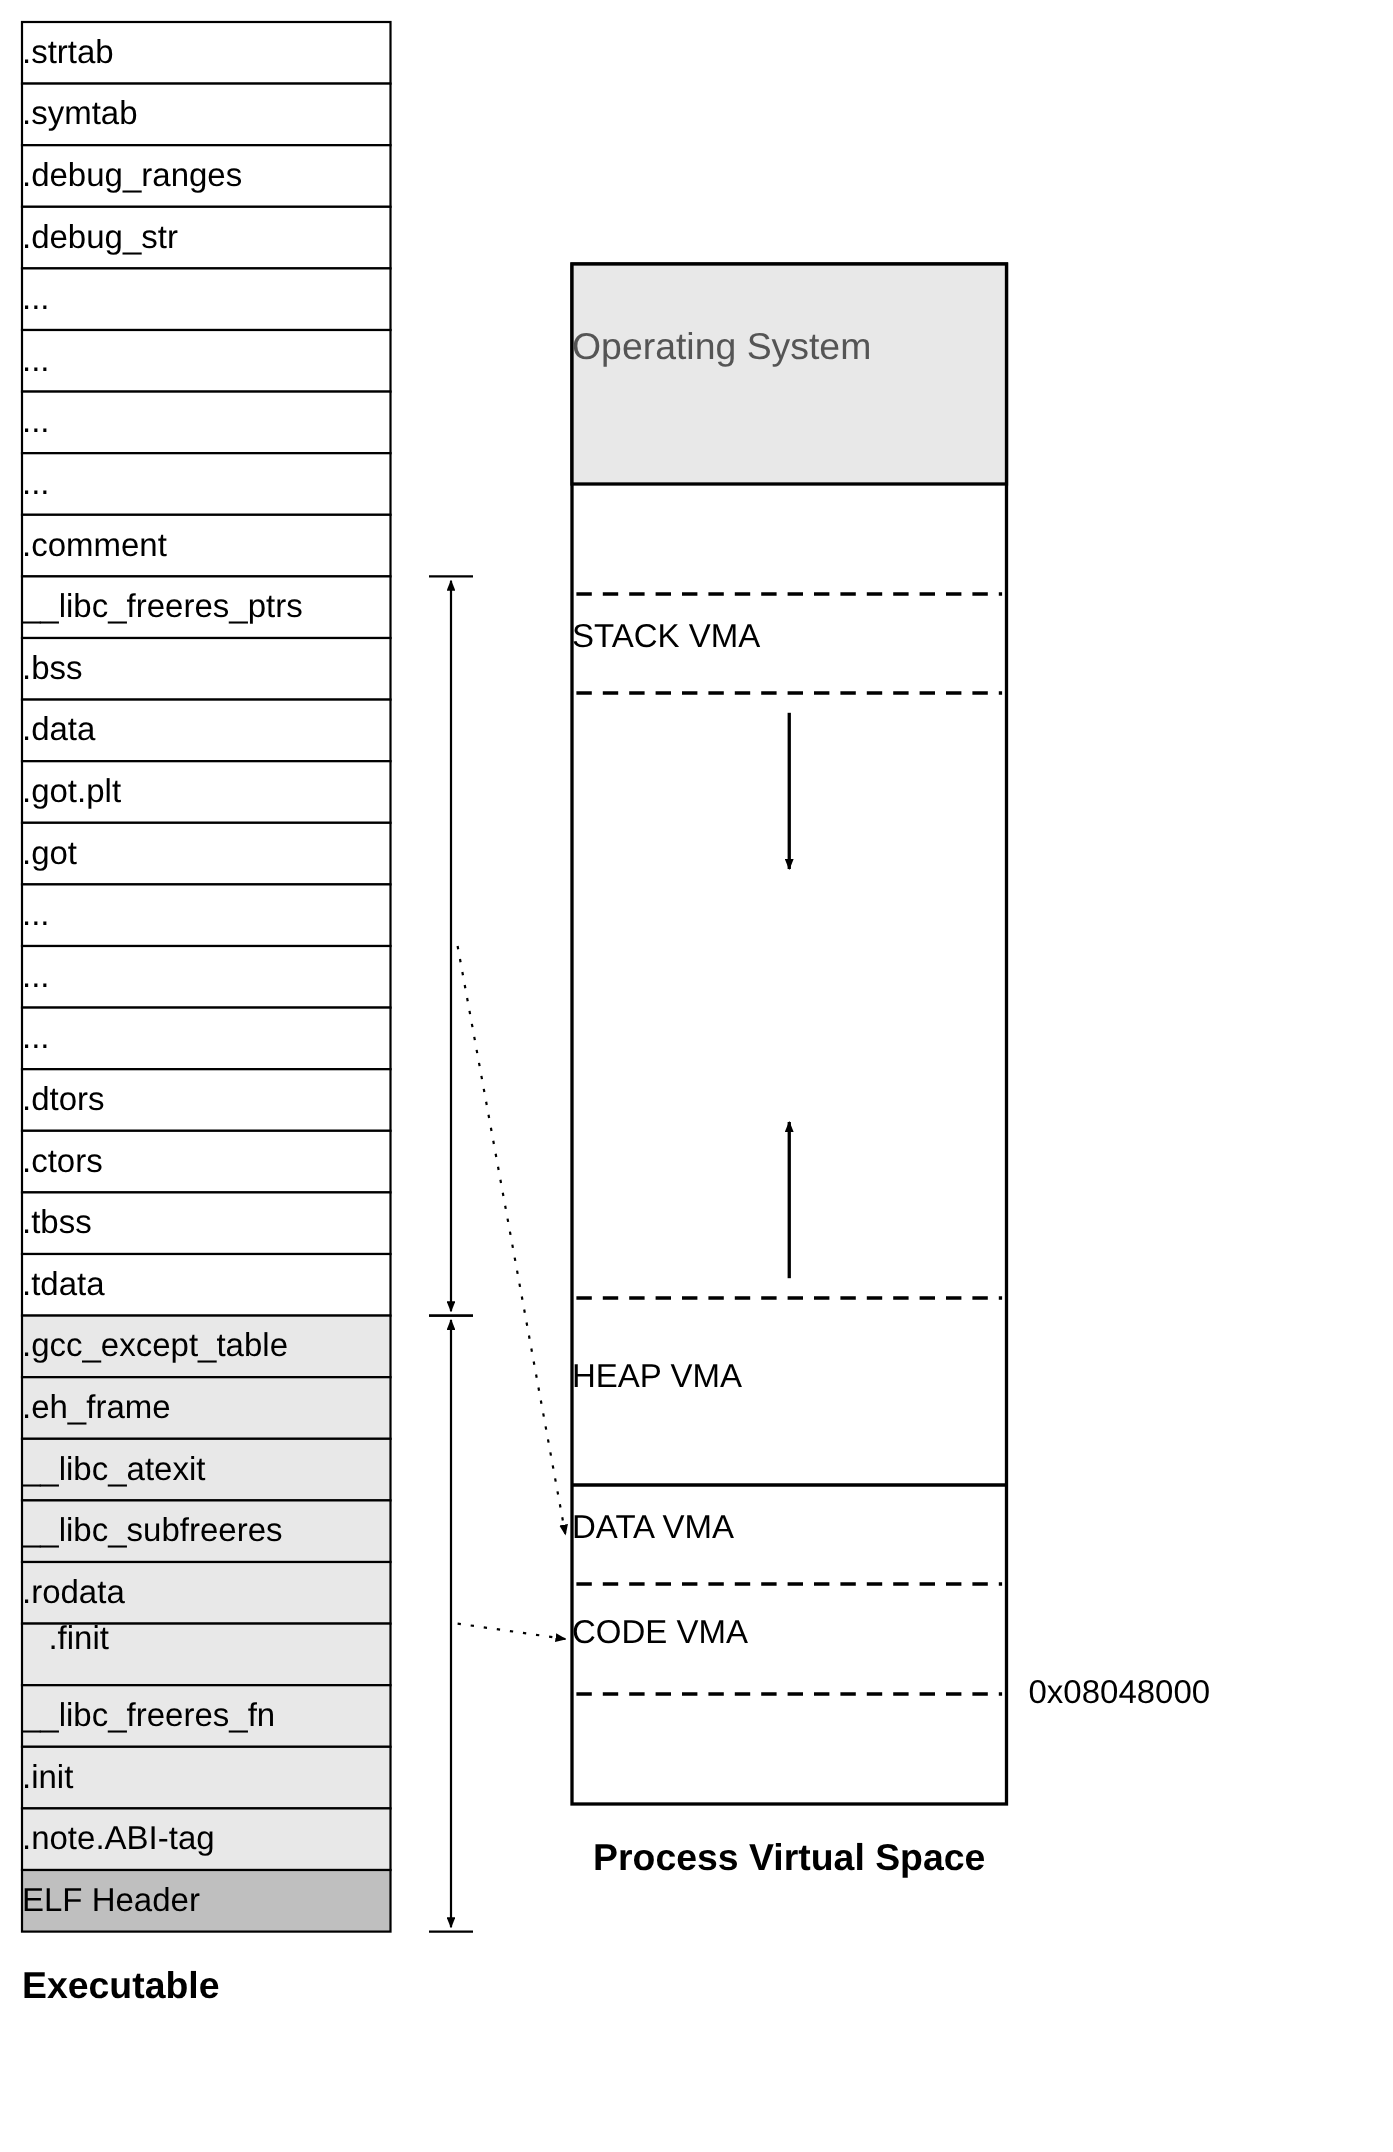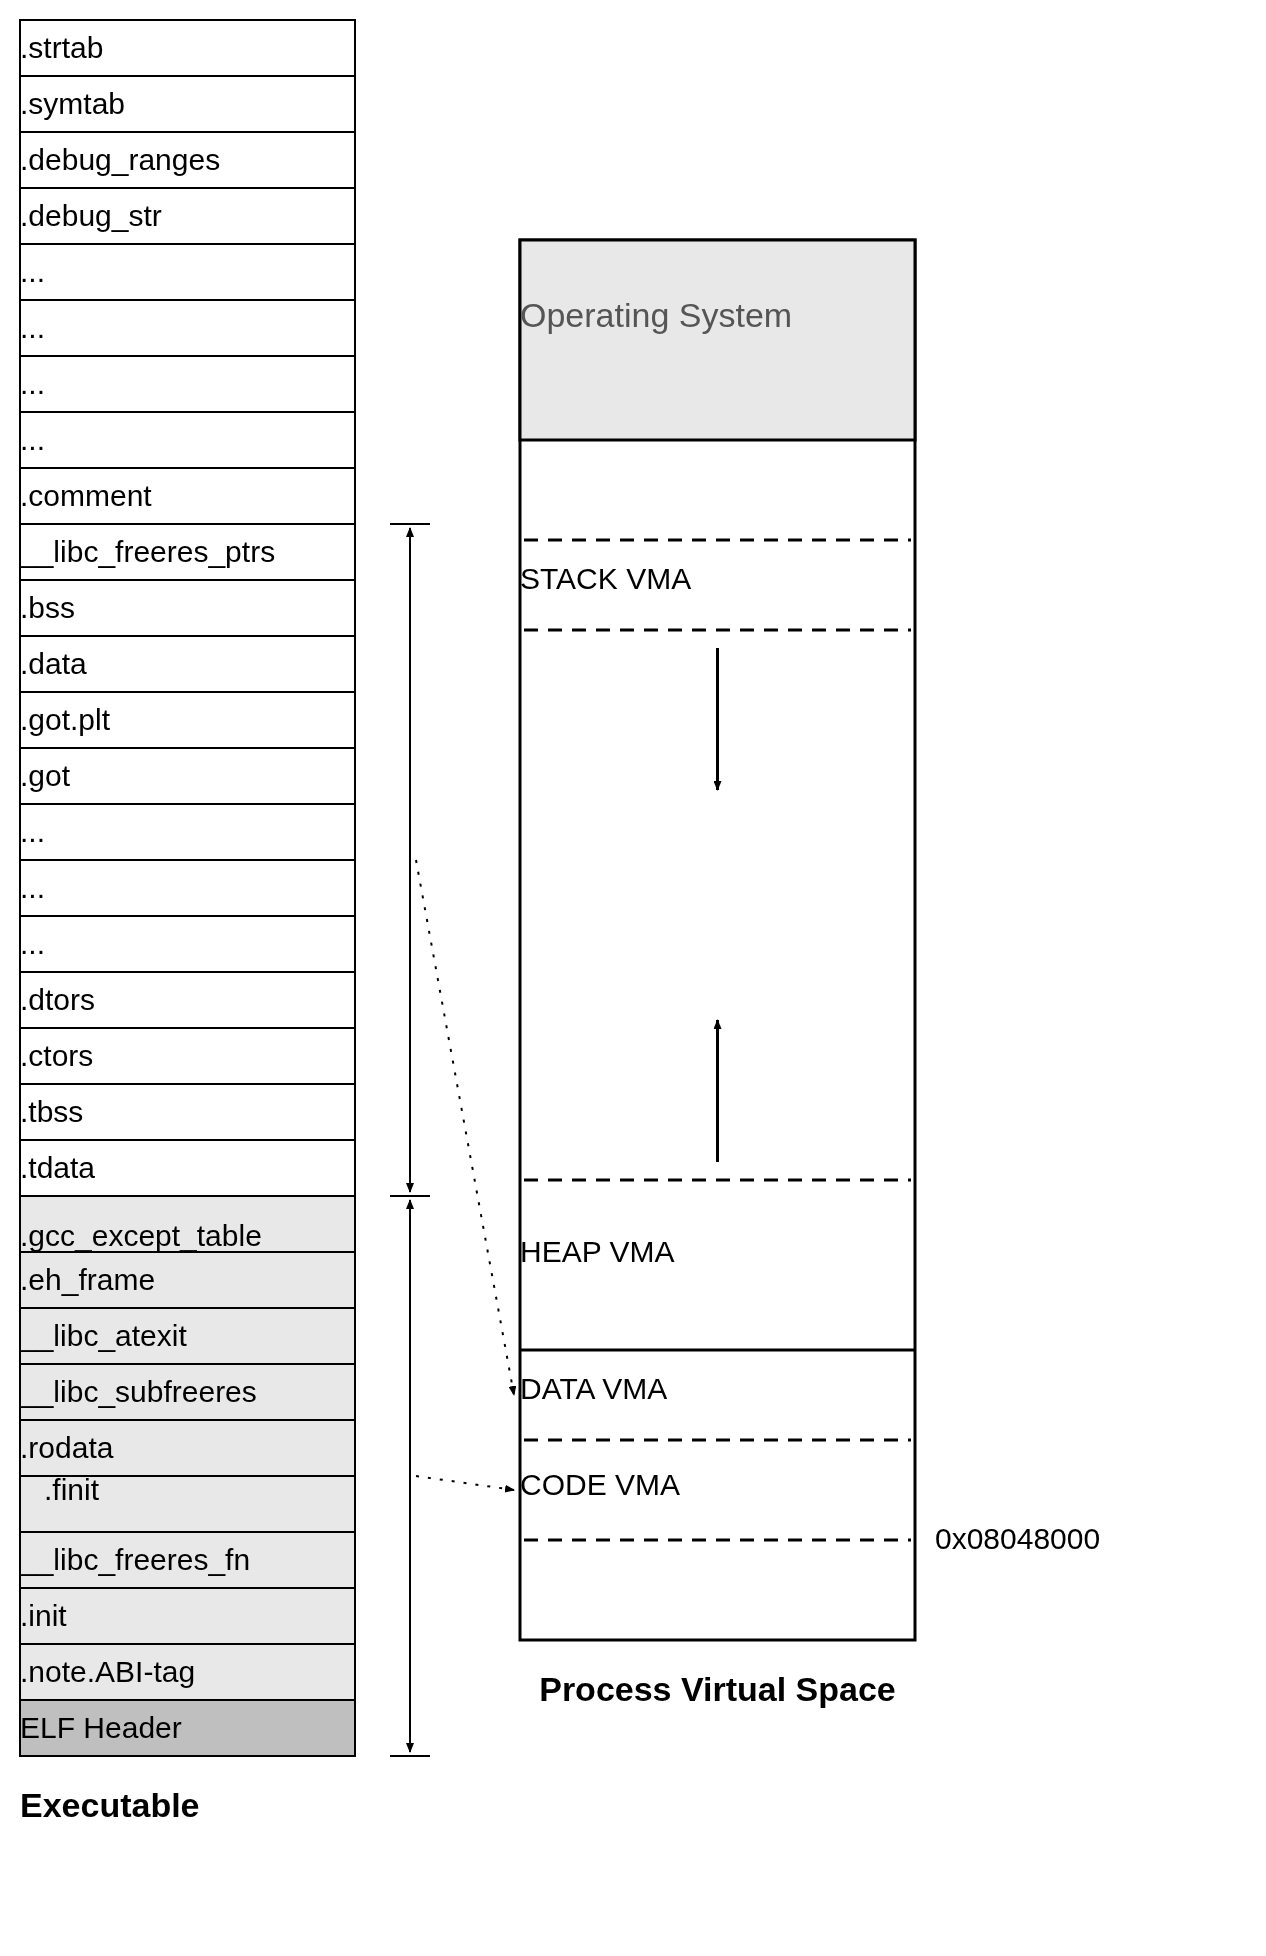--- a/index.html
+++ b/index.html
@@ -116,21 +116,21 @@
     <div class="label center" style="left: 20px; top: 647px; width: 335px;">.data</div>
     <div class="label center" style="left: 20px; top: 703px; width: 335px;">.got.plt</div>
     <div class="label center" style="left: 20px; top: 759px; width: 335px;">.got</div>
     <div class="label center" style="left: 20px; top: 815px; width: 335px;">...</div>
     <div class="label center" style="left: 20px; top: 871px; width: 335px;">...</div>
     <div class="label center" style="left: 20px; top: 927px; width: 335px;">...</div>
     <div class="label center" style="left: 20px; top: 983px; width: 335px;">.dtors</div>
     <div class="label center" style="left: 20px; top: 1039px; width: 335px;">.ctors</div>
     <div class="label center" style="left: 20px; top: 1095px; width: 335px;">.tbss</div>
     <div class="label center" style="left: 20px; top: 1151px; width: 335px;">.tdata</div>
-    <div class="label center" style="left: 20px; top: 1207px; width: 306px; margin-top: 12px;">.gcc_except_table</div>
+    <div class="label center" style="left: 20px; top: 1207px; width: 306px;">.gcc_except_table</div>
     <div class="label center" style="left: 20px; top: 1263px; width: 335px;">.eh_frame</div>
     <div class="label center" style="left: 20px; top: 1319px; width: 335px;">__libc_atexit</div>
     <div class="label center" style="left: 20px; top: 1375px; width: 335px;">__libc_subfreeres</div>
     <div class="label center" style="left: 20px; top: 1431px; width: 335px;">.rodata</div>
     <div class="label center" style="left: 20px; top: 1473px; width: 335px; padding-left: 24px;">.finit</div>
     <div class="label center" style="left: 20px; top: 1599px; width: 335px;">.init</div>
     <div class="label center" style="left: 20px; top: 1543px; width: 335px;">__libc_freeres_fn</div>
     <div class="label center" style="left: 20px; top: 1655px; width: 335px;">.note.ABI-tag</div>
     <div class="label center" style="left: 20px; top: 1711px; width: 335px;">ELF Header</div>
     <div class="label center title" style="font-size: 34px; left: 20px; top: 1786px; width: 335px;">Executable</div>

